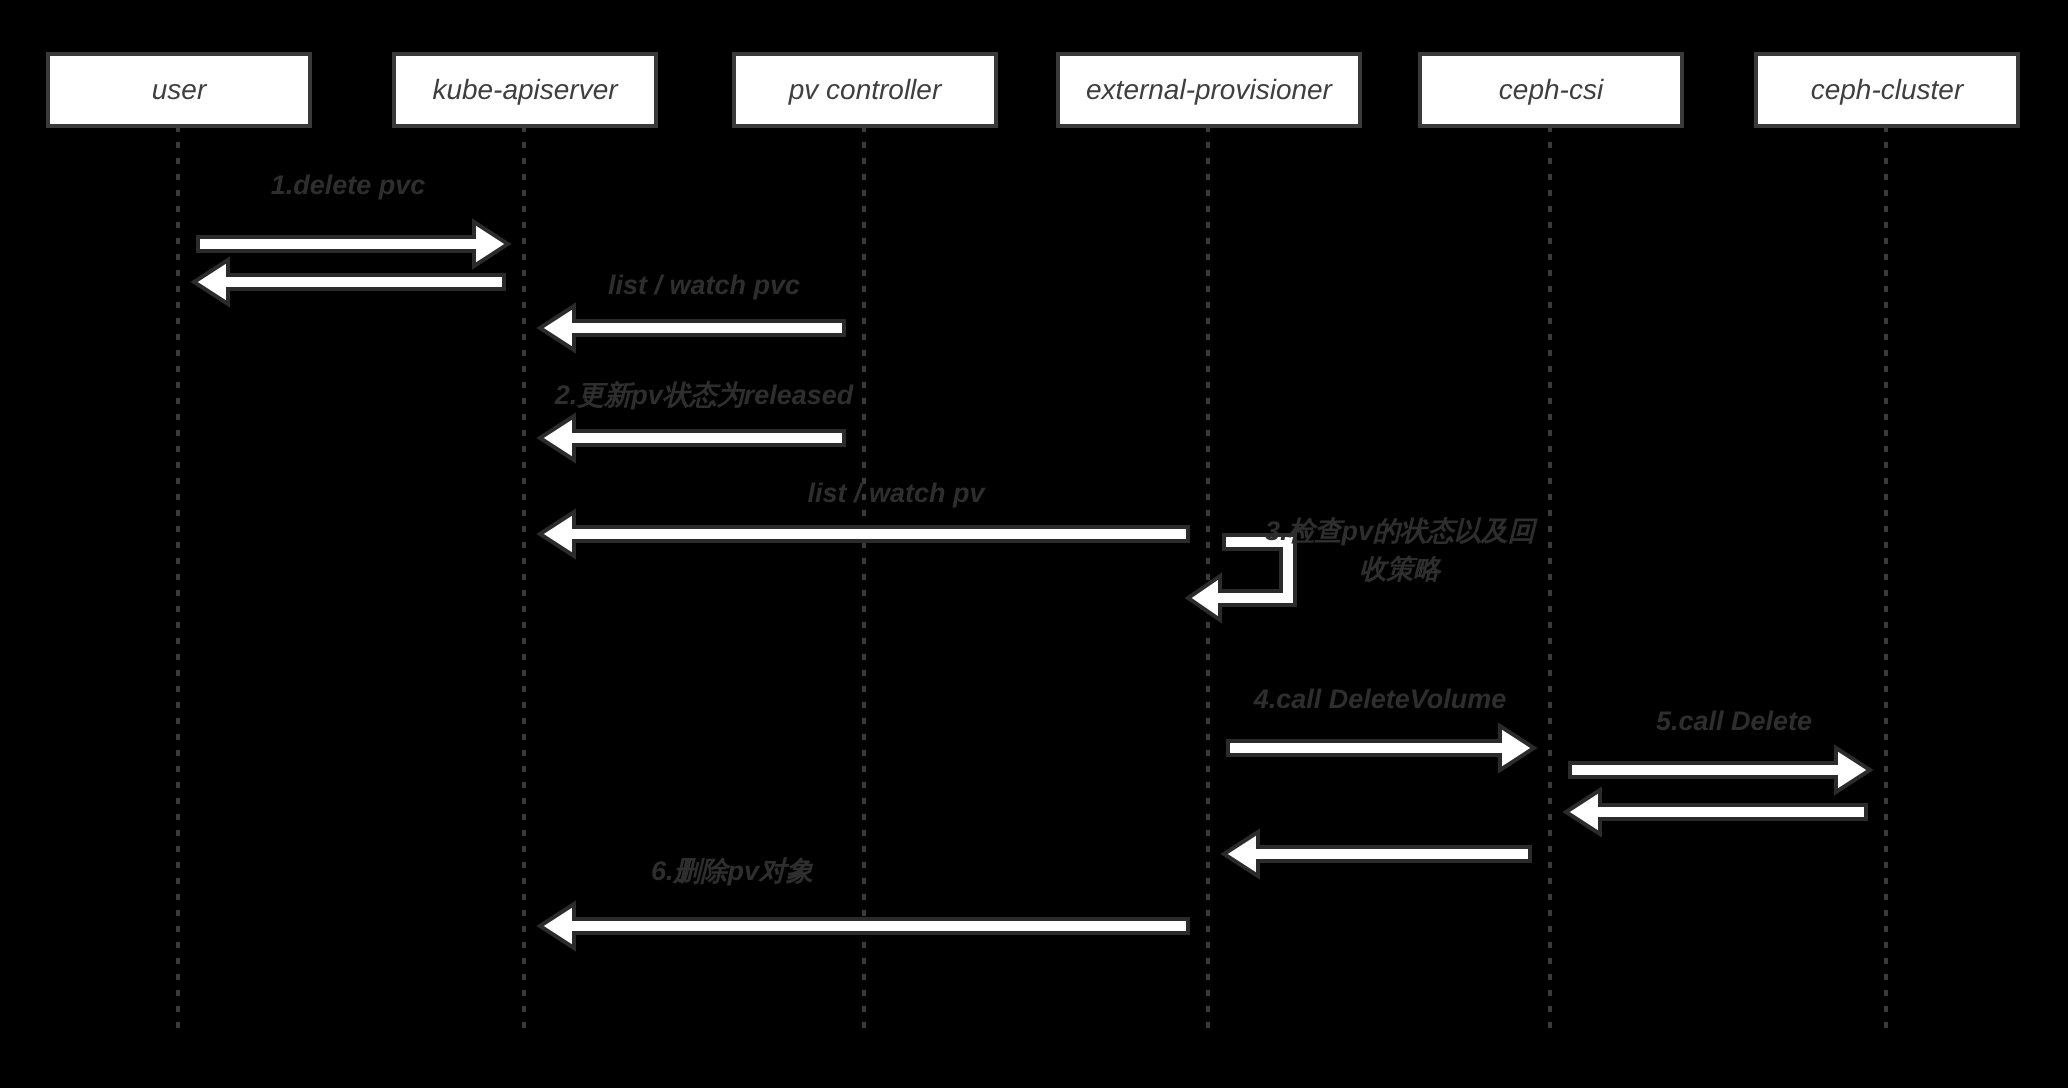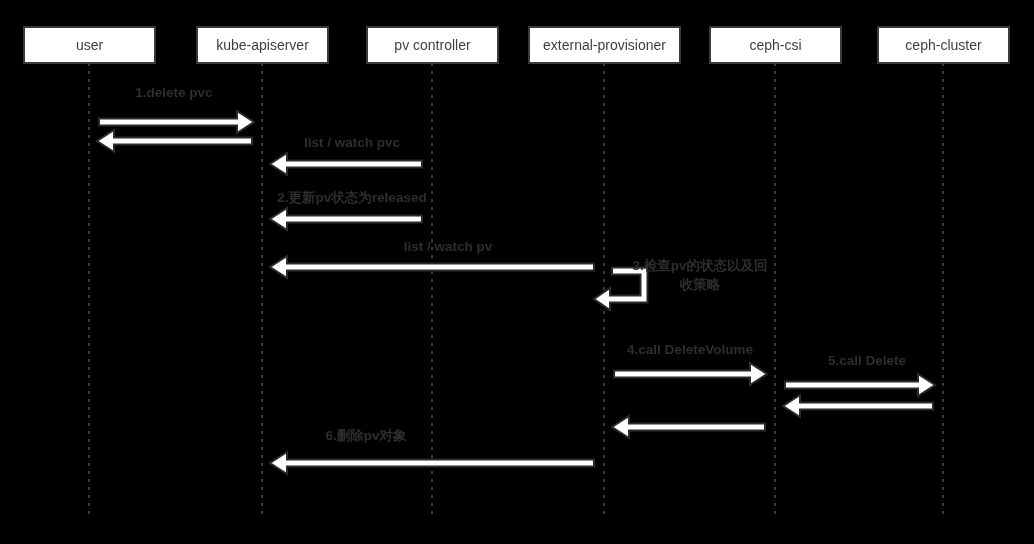--- a/index.html
+++ b/index.html
@@ -12,20 +12,21 @@
     height: 544px;
     position: relative;
     overflow: hidden;
     font-family: "Liberation Sans", sans-serif;
   }
   #diagram-root {
     position: absolute;
     left: 0; top: 0;
     width: 1034px;
     height: 384px;
+    font-style: italic;
   }
   svg.diagram-canvas {
     position: absolute;
     left: 0; top: 0;
     width: 1034px;
     height: 544px;
     display: block;
   }
   .actor-box-rect {
     fill: #ffffff;

